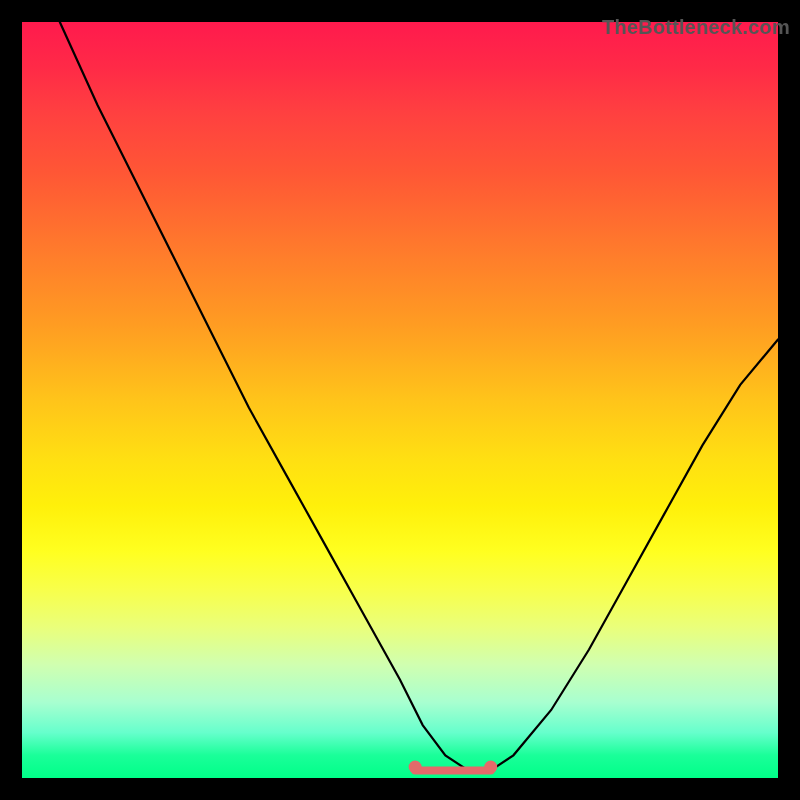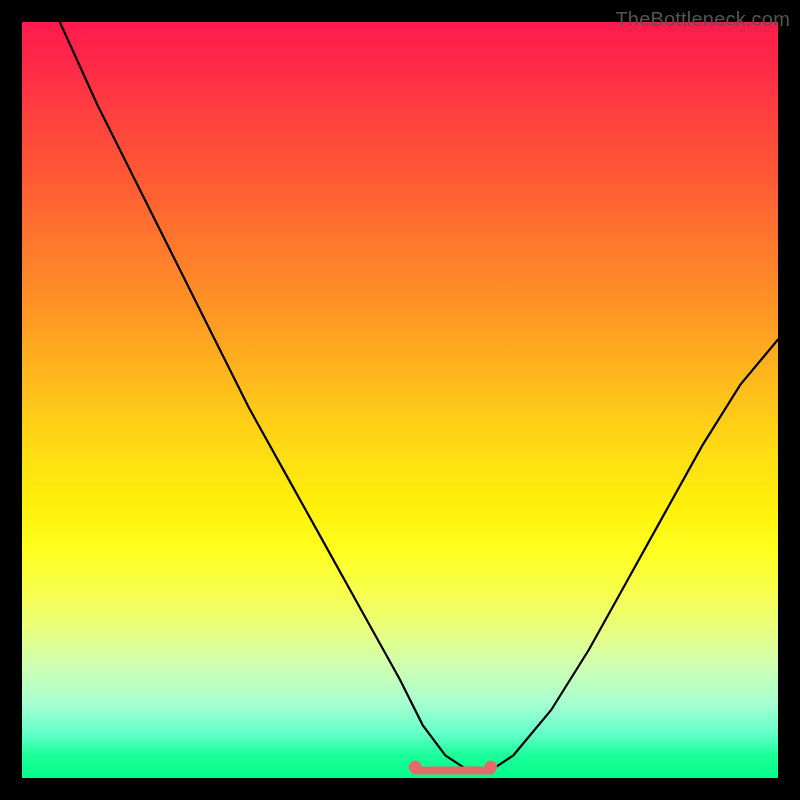--- a/index.html
+++ b/index.html
@@ -38,25 +38,25 @@
       #eaff7a 80%,
       #d0ffb0 85%,
       #a8ffd0 90%,
       #66ffcc 94%,
       #1aff99 97%,
       #00ff88 100%
     );
   }
   .watermark {
     position: absolute;
-    top: 8px;
+    top: 16px;
     right: 10px;
     color: #555;
     font-size: 20px;
-    font-weight: 400;
+    font-weight: 700;
     letter-spacing: 0.2px;
     user-select: none;
   }
   svg.curve {
     position: absolute;
     left: 0;
     top: 0;
     width: 756px;
     height: 756px;
     overflow: visible;

